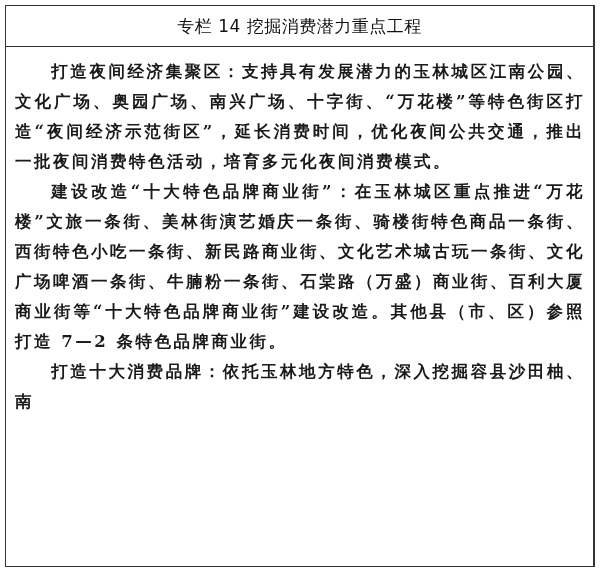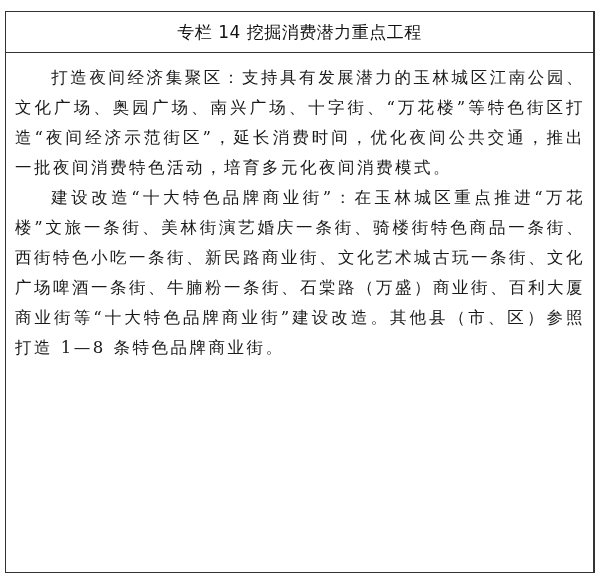--- a/index.html
+++ b/index.html
@@ -11,54 +11,56 @@
       width: 602px;
       height: 575px;
       position: relative;
       overflow: hidden;
       font-family: "DejaVu Serif", "Liberation Serif", serif;
       color: #1a1a1a;
     }
     .box {
       position: absolute;
       left: 5px;
-      top: 11px;
+      top: 5px;
       width: 590px;
       height: 562px;
       border: 1px solid #333333;
       border-right-width: 2px;
       box-sizing: border-box;
       overflow: hidden;
     }
     .box-header {
       height: 40px;
       border-bottom: 1px solid #333333;
       display: flex;
       align-items: center;
       justify-content: center;
       font-family: "DejaVu Sans", "Liberation Sans", sans-serif;
       font-size: 17px;
       color: #111111;
       letter-spacing: 0.5px;
     }
     .box-body {
       padding: 10px 8px 0 9px;
+      font-weight: bold;
     }
     .para {
       margin: 0;
       font-size: 16.5px;
       line-height: 30px;
       letter-spacing: 2.5px;
       text-indent: 2.2em;
       text-align: justify;
       text-justify: inter-character;
     }
   </style>
 </head>
 <body>
 
 <div class="box">
   <div class="box-header">专栏 14  挖掘消费潜力重点工程</div>
   <div class="box-body">
     <p class="para">打造夜间经济集聚区：支持具有发展潜力的玉林城区江南公园、文化广场、奥园广场、南兴广场、十字街、“万花楼”等特色街区打造“夜间经济示范街区”，延长消费时间，优化夜间公共交通，推出一批夜间消费特色活动，培育多元化夜间消费模式。</p>
-    <p class="para">建设改造“十大特色品牌商业街”：在玉林城区重点推进“万花楼”文旅一条街、美林街演艺婚庆一条街、骑楼街特色商品一条街、西街特色小吃一条街、新民路商业街、文化艺术城古玩一条街、文化广场啤酒一条街、牛腩粉一条街、石棠路（万盛）商业街、百利大厦商业街等“十大特色品牌商业街”建设改造。其他县（市、区）参照打造 1—8 条特色品牌商业街。</p>
+    <p class="para">建设改造“十大特色品牌商业街”：在玉林城区重点推进“万花楼”文旅一条街、美林街演艺婚庆一条街、骑楼街特色商品一条街、西街特色小吃一条街、新民路商业街、文化艺术城古玩一条街、文化广场啤酒一条街、牛腩粉一条街、石棠路（万盛）商业街、百利大厦商业街等“十大特色品牌商业街”建设改造。其他县（市、区）参照打造 7—2 条特色品牌商业街。</p>
+    <p class="para">打造十大消费品牌：依托玉林地方特色，深入挖掘容县沙田柚、南</p>
   </div>
 </div>
 
 </body></html>

